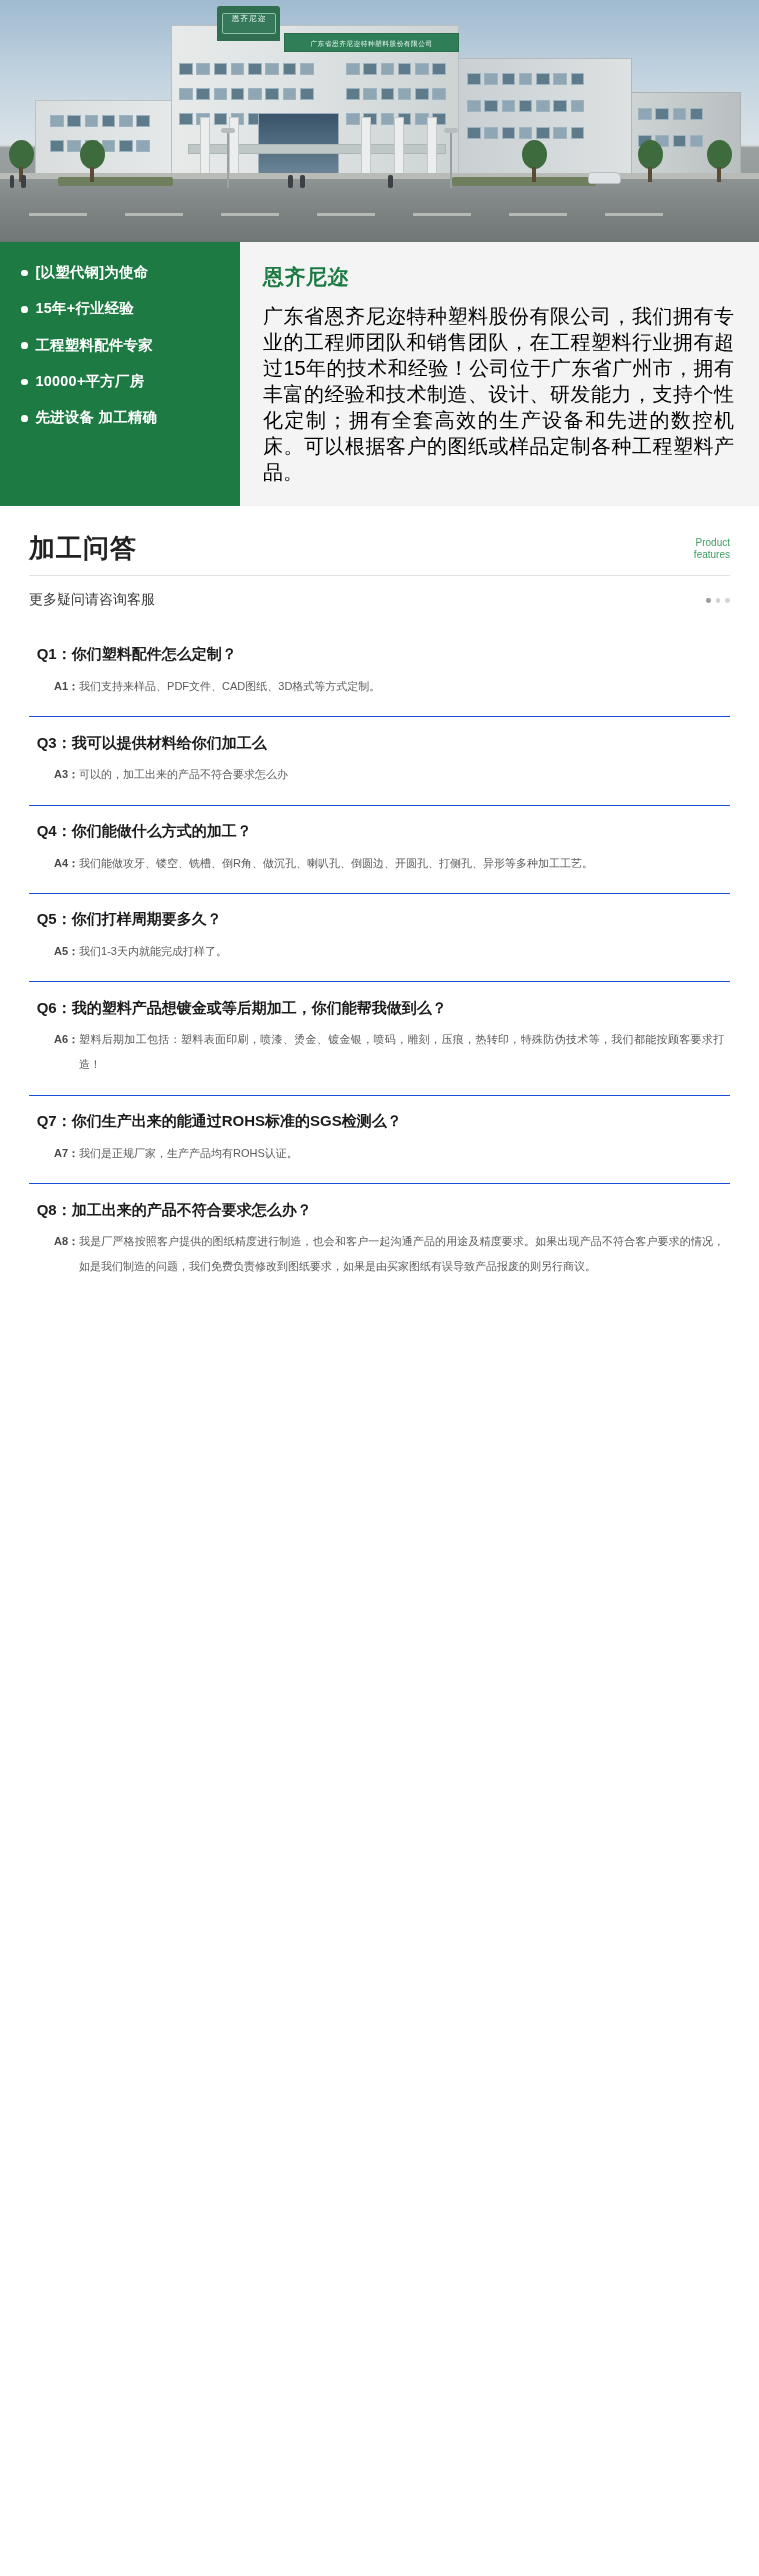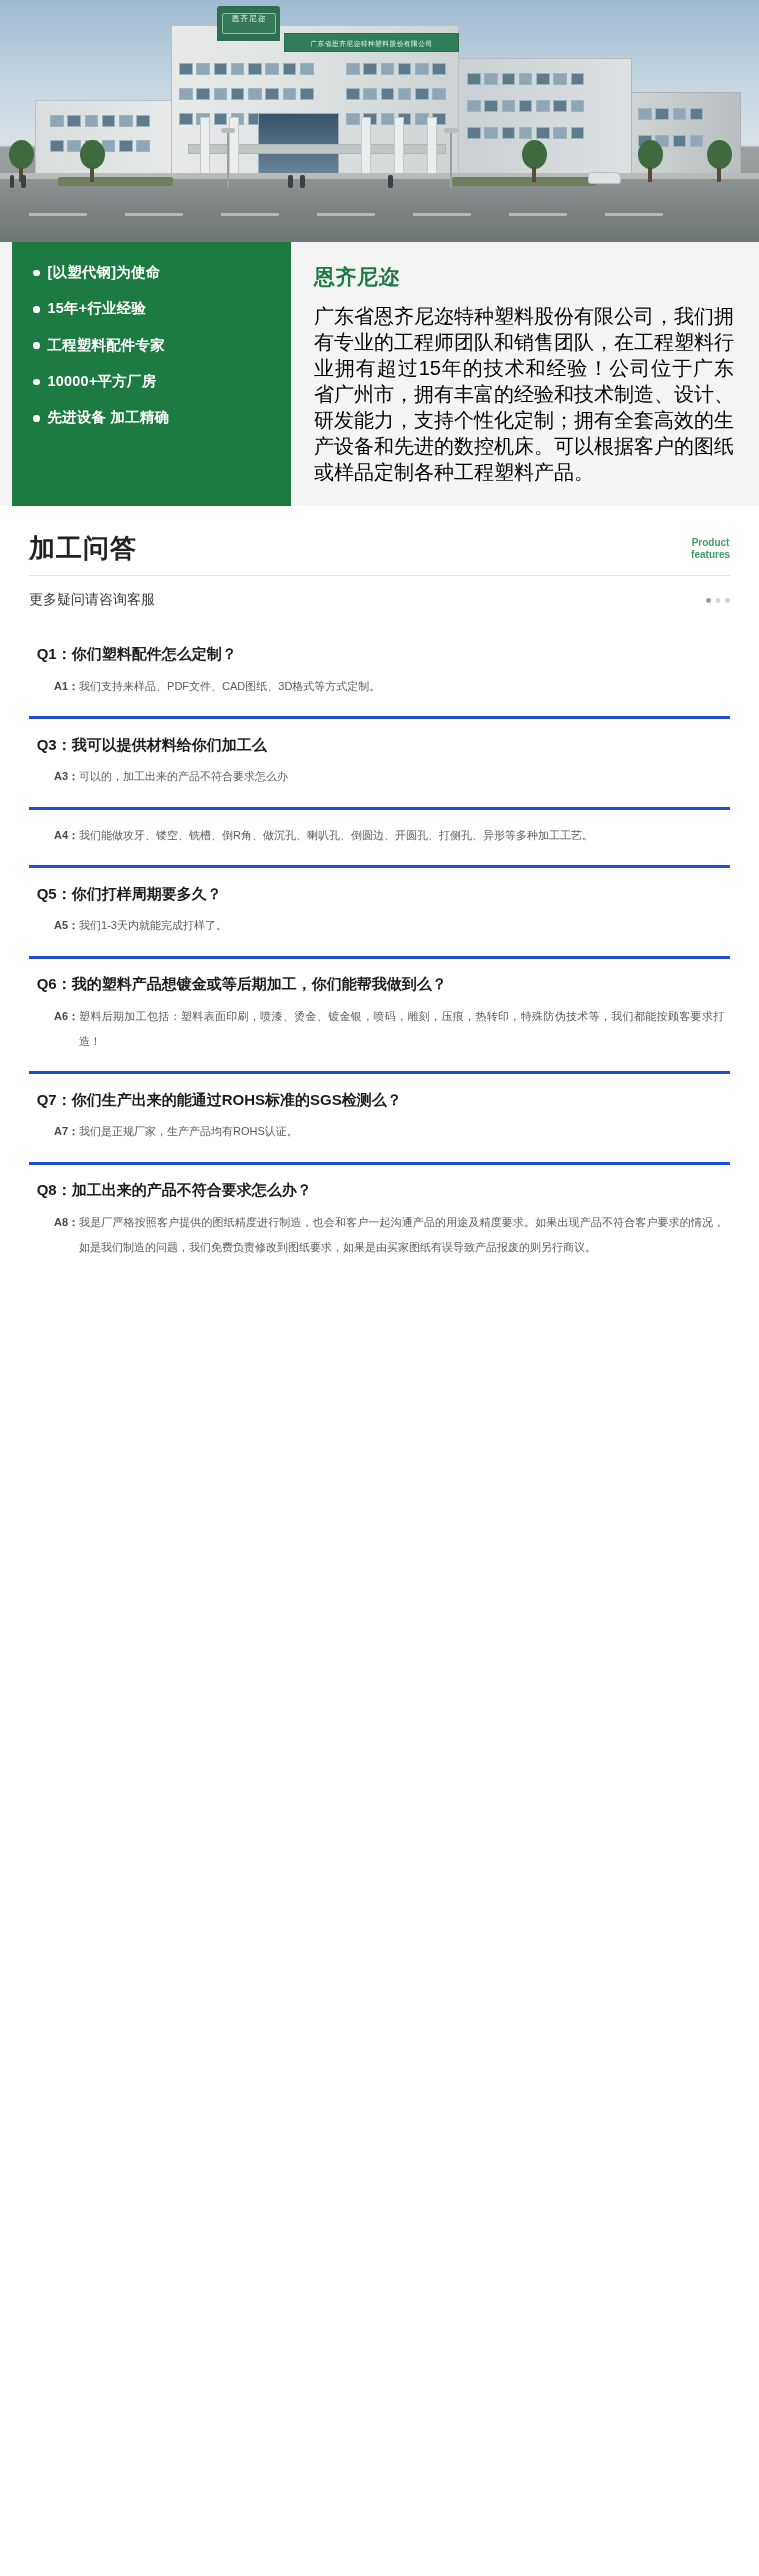--- a/index.html
+++ b/index.html
@@ -123,23 +123,22 @@
   .lamp::after{
     content:""; position:absolute; left:-5.8px; top:-3.8px; width:13.5px; height:4.8px;
     background:#b7bdbf; border-radius:2.9px;
   }
 
   
   .intro {
     display:flex; width:759px; background:#f4f4f4;
   }
   .intro-left {
-    width:279px; background:#1e7a43; color:#fff;
+    width:240px; background:#1e7a43; color:#fff;
     padding:21px 17.3px 21px 21px;
-    margin-left:12px;
   }
   .bullet-item {
     display:flex; align-items:flex-start; gap:7.7px;
     font-size:14.4px; font-weight:bold; line-height:19px;
     margin-bottom:17.3px; letter-spacing:0.3px;
   }
   .bullet-item:last-child { margin-bottom:0; }
   .dot {
     flex:0 0 auto; width:6.7px; height:6.7px; border-radius:50%;
     background:#ffffff; margin-top:6.7px;
@@ -156,34 +155,34 @@
   }
 
   
   .faq-wrap { padding:25px 29px 38px 29px; }
   .faq-head {
     display:flex; align-items:flex-end; justify-content:space-between;
     border-bottom:1px solid #e2e2e2; padding-bottom:9.6px;
   }
   .faq-title { font-size:26px; font-weight:bold; color:#222; letter-spacing:1px; }
   .faq-sub {
-    text-align:center; color:#3f9e63; font-size:10px; line-height:12.5px;
-    font-weight:bold; padding-bottom:3.8px;
+    text-align:right; color:#3f9e63; font-size:10px; line-height:12.5px;
+    font-weight:normal; padding-bottom:3.8px;
   }
   .faq-bar {
     display:flex; align-items:center; justify-content:space-between;
     padding:15.4px 0 13.5px 0;
   }
   .faq-bar-text { font-size:14px; color:#3a3a3a; }
   .dots { display:flex; gap:4.8px; align-items:center; }
   .dots i { width:4.8px; height:4.8px; border-radius:50%; background:#d2d2d2; display:block; }
   .dots i.on { background:#9a9a9a; }
 
   .qa { padding:5.8px 0 0 0; }
-  .qa-item { padding:13.5px 0 17.3px 0; border-bottom:3px solid #1d4ed8; }
+  .qa-item { padding:13.5px 0 17.3px 0; border-bottom:1px solid #1d4ed8; }
   .qa-item:last-child { border-bottom:none; }
   .q {
     font-size:15px; font-weight:bold; color:#1c1c1c;
     line-height:23px; margin-bottom:8.6px; padding-left:7.7px;
   }
   .a {
     display:flex; font-size:11px; color:#5b5b5b; line-height:25px;
     padding-left:25px; padding-right:5.8px;
   }
   .a-label { flex:0 0 auto; font-weight:bold; color:#4a4a4a; }
@@ -431,20 +430,21 @@
 
     <div class="qa-item">
       <div class="q">Q3：我可以提供材料给你们加工么</div>
       <div class="a">
         <span class="a-label">A3：</span>
         <span class="a-text">可以的，加工出来的产品不符合要求怎么办</span>
       </div>
     </div>
 
     <div class="qa-item">
+      <div class="q">Q4：你们能做什么方式的加工？</div>
       <div class="a">
         <span class="a-label">A4：</span>
         <span class="a-text">我们能做攻牙、镂空、铣槽、倒R角、做沉孔、喇叭孔、倒圆边、开圆孔、打侧孔、异形等多种加工工艺。</span>
       </div>
     </div>
 
     <div class="qa-item">
       <div class="q">Q5：你们打样周期要多久？</div>
       <div class="a">
         <span class="a-label">A5：</span>

